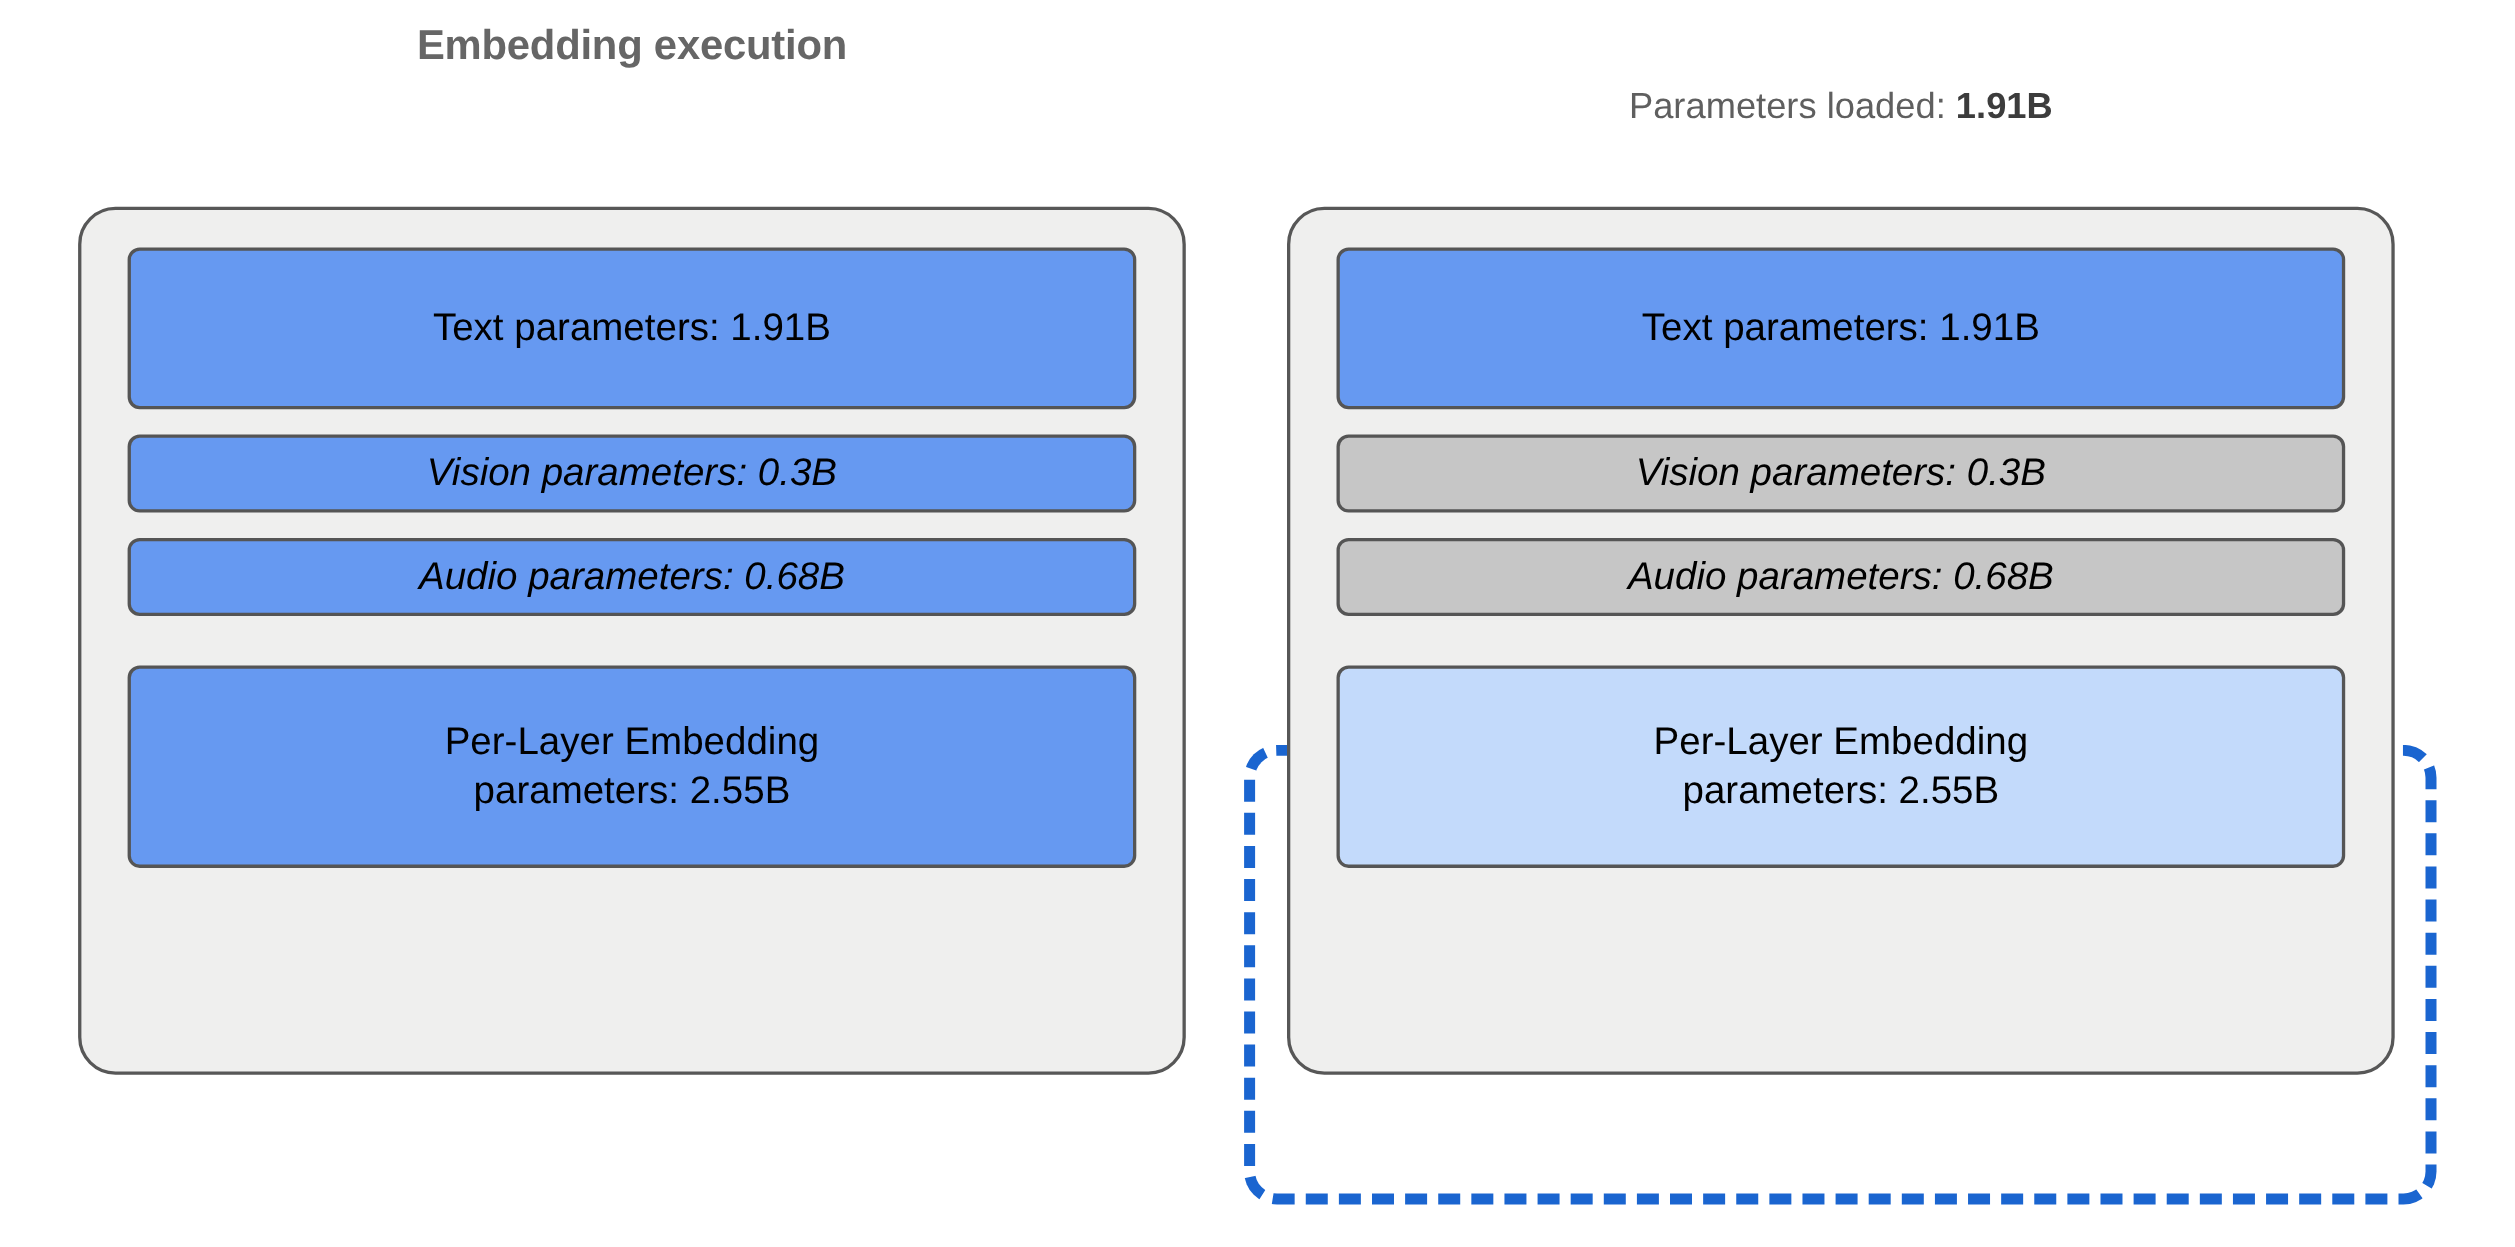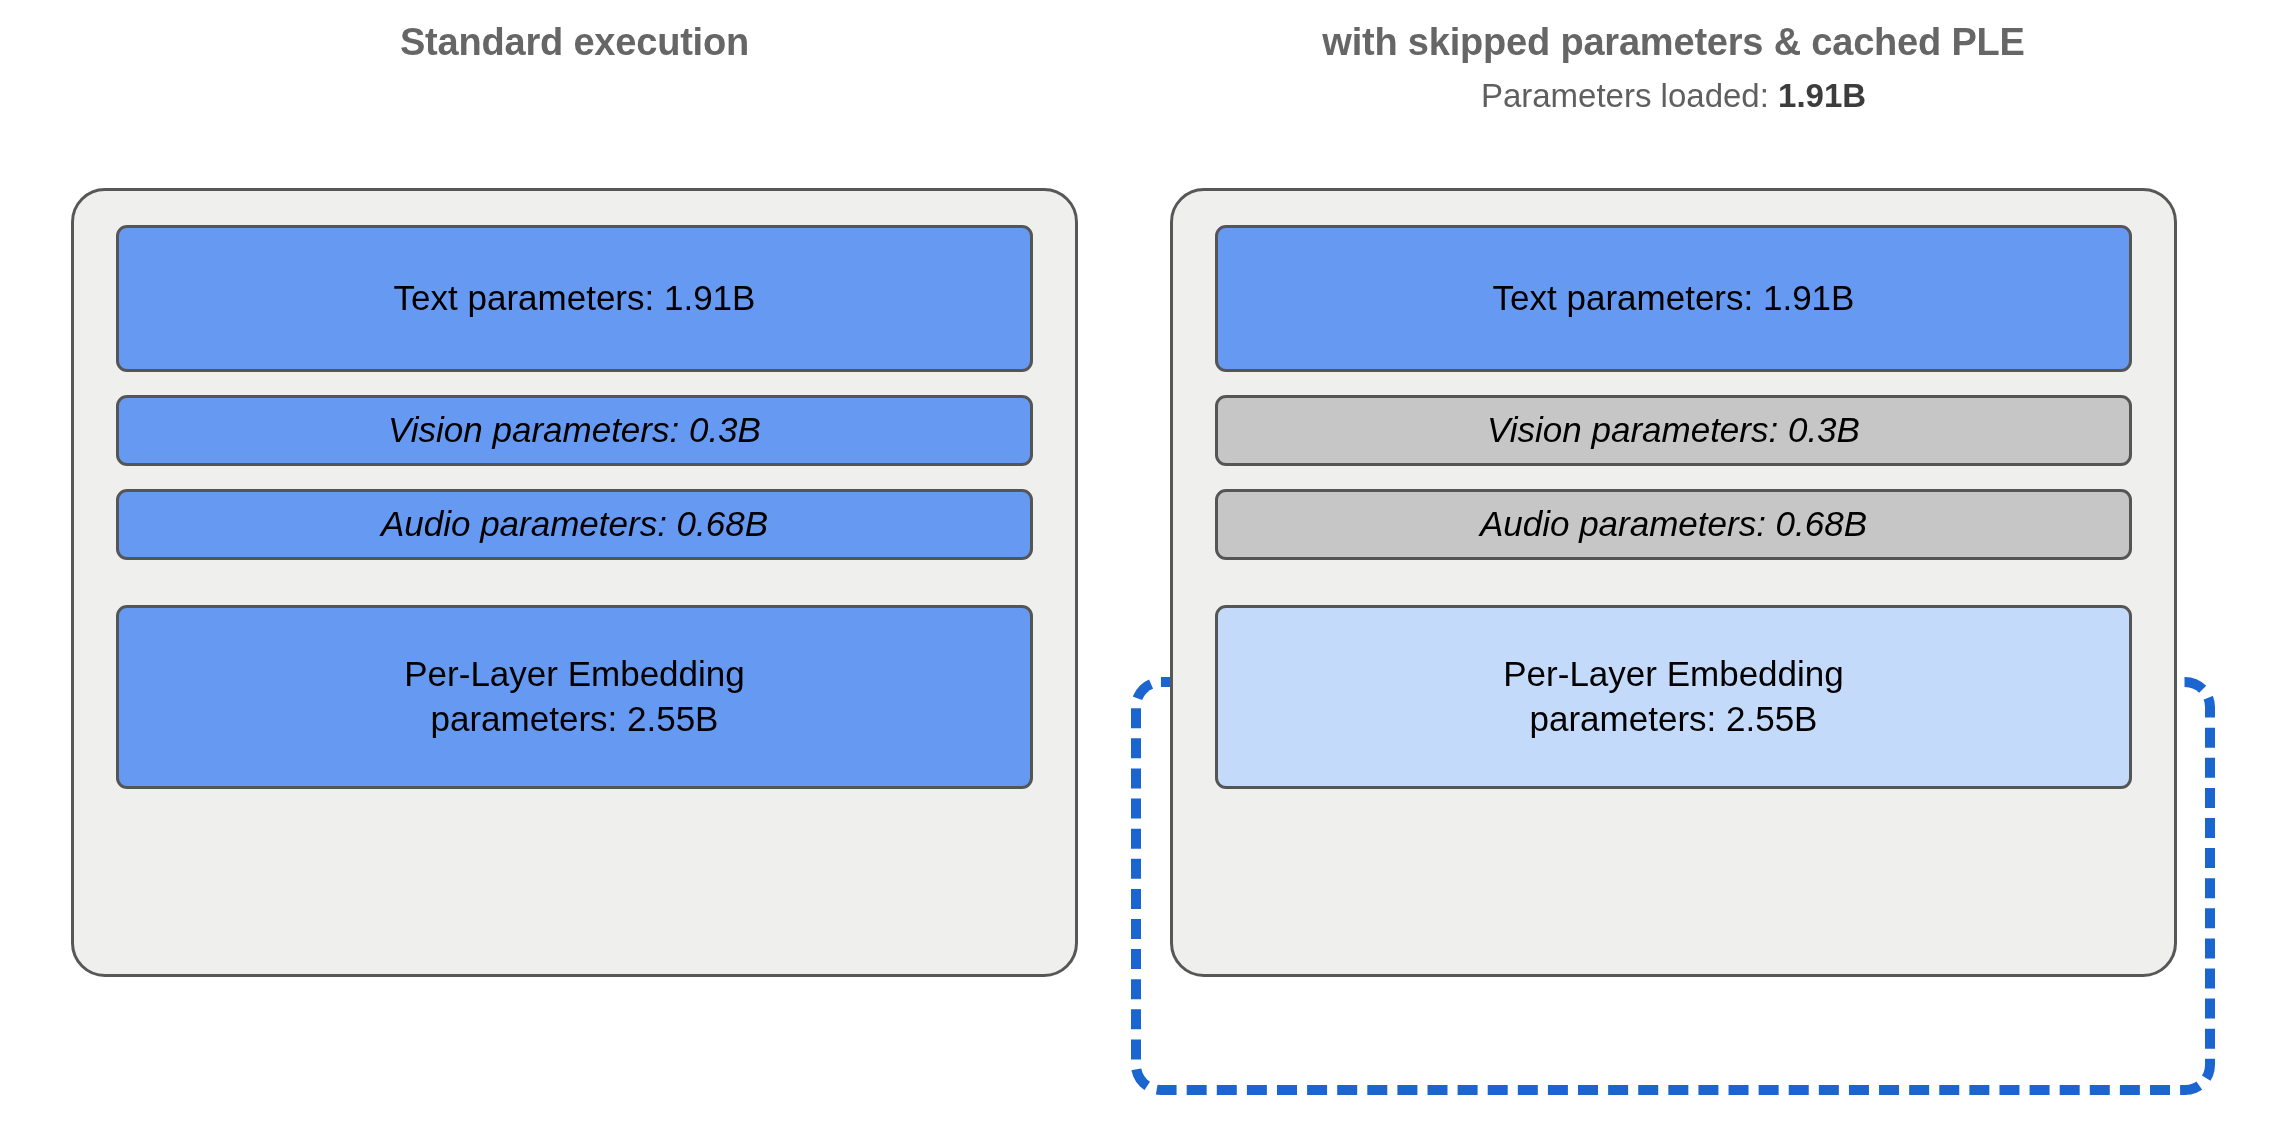--- a/index.html
+++ b/index.html
@@ -113,23 +113,22 @@
     white-space: nowrap;
     z-index: 3;
   }
   #cache-caption b { font-weight: bold; }
 </style>
 </head>
 <body>
 
 <div class="stage">
 
-  <div class="col-title" id="left-title">Standard execution</div>
+  <div class="col-title" id="left-title">Embedding execution</div>
 
-  <div class="col-title" id="right-title">with skipped parameters &amp; cached PLE</div>
   <div class="col-sub" id="right-sub"><span>Parameters loaded: </span><b>1.91B</b></div>
 
   <div class="card" id="card-left">
     <div class="pbox h-text">
       <span>Text parameters: 1.91B</span>
     </div>
     <div class="gap-sm"></div>
     <div class="pbox h-thin">
       <span>Vision parameters: 0.3B</span>
     </div>

